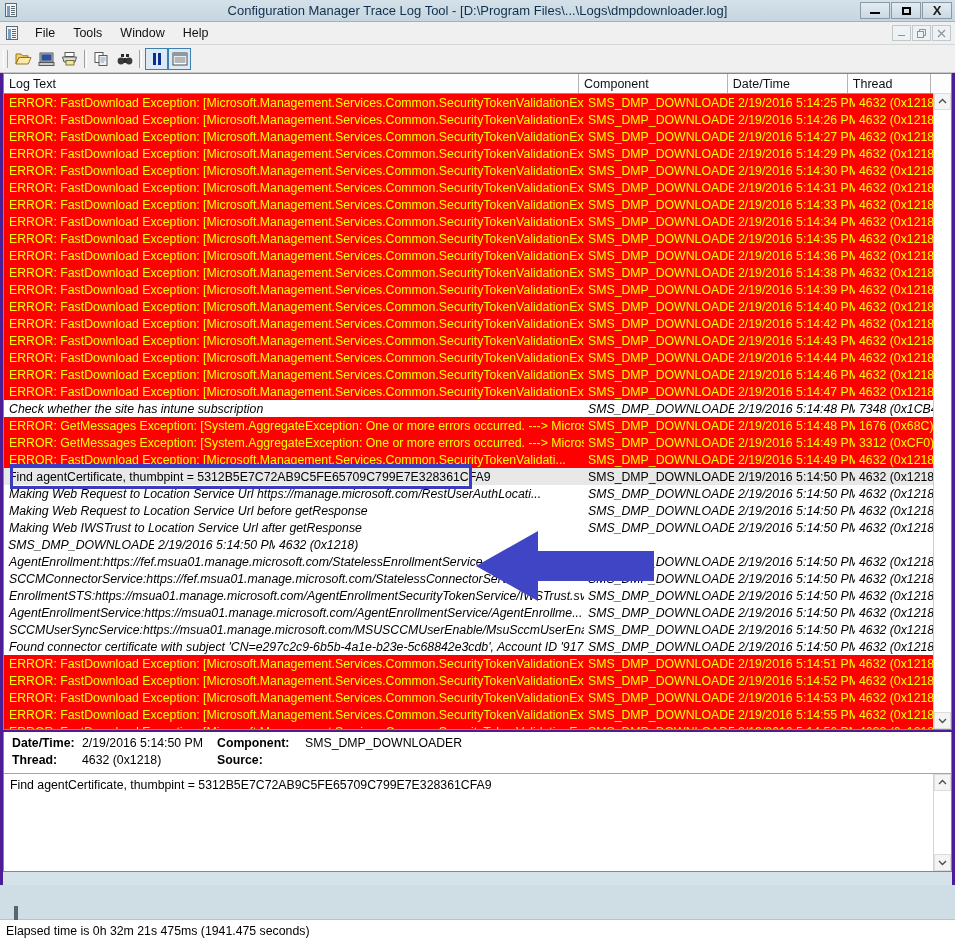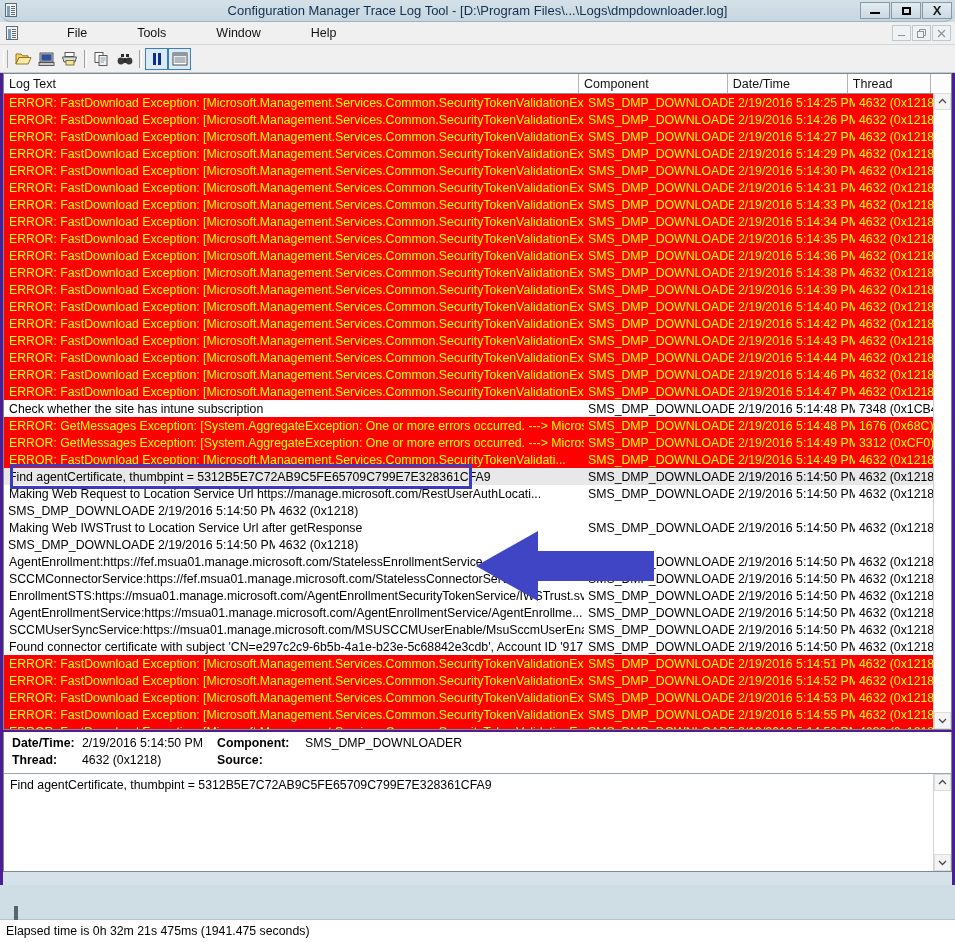--- a/index.html
+++ b/index.html
@@ -25,21 +25,20 @@
   }
 
   
   #titlebar {
     height: 21px;
     background: linear-gradient(to bottom, #d4e1e9 0%, #cddbe4 50%, #c6d6e0 100%);
     border-bottom: 1px solid #9fb3c0;
     display: flex; align-items: center;
     position: relative;
     flex: none;
-    border-radius: 11px;
   }
   #titlebar-icon {
     width: 16px; height: 16px;
     margin-left: 5px;
     position: relative;
     flex: none;
   }
   .doc-icon {
     width: 12px; height: 14px;
     background: #f5f5f5;
@@ -91,21 +90,20 @@
   .tb-btn .glyph-close { font-size: 13px; font-weight: bold; line-height: 1; }
 
   
   #menubar {
     height: 22px;
     background: #f0f0f0;
     border-bottom: 1px solid #d6d6d6;
     display: flex; align-items: center;
     flex: none;
     position: relative;
-    gap: 32px;
   }
   #menubar-icon {
     margin-left: 6px; margin-right: 6px;
     width: 14px; height: 15px;
     flex: none;
   }
   .menu-item {
     padding: 2px 9px;
     font-size: 12.5px;
     color: #111;
@@ -207,20 +205,21 @@
     box-sizing: border-box;
     white-space: nowrap;
   }
   .row.error {
     background: #ff0000;
     color: #ffff00;
   }
   .row.normal {
     background: #ffffff;
     color: #000000;
+    font-style: italic;
   }
   .row.selected {
     background: #e8e8e8;
     color: #000000;
   }
   .cell {
     overflow: hidden;
     white-space: nowrap;
     text-overflow: clip;
     box-sizing: border-box;
@@ -611,20 +610,21 @@
             <div class="cell cell-time">2/19/2016 5:14:50 PM</div>
             <div class="cell cell-thread">4632 (0x1218)</div>
           </div>
           <div class="row normal">
             <div class="cell cell-log">Making Web Request to Location Service Url https://manage.microsoft.com/RestUserAuthLocati...</div>
             <div class="cell cell-comp">SMS_DMP_DOWNLOADER</div>
             <div class="cell cell-time">2/19/2016 5:14:50 PM</div>
             <div class="cell cell-thread">4632 (0x1218)</div>
           </div>
           <div class="row normal">
+            <div class="cell cell-log">Making Web Request to Location Service Url before getResponse</div>
             <div class="cell cell-comp">SMS_DMP_DOWNLOADER</div>
             <div class="cell cell-time">2/19/2016 5:14:50 PM</div>
             <div class="cell cell-thread">4632 (0x1218)</div>
           </div>
           <div class="row normal">
             <div class="cell cell-log">Making Web IWSTrust to Location Service Url after getResponse</div>
             <div class="cell cell-comp">SMS_DMP_DOWNLOADER</div>
             <div class="cell cell-time">2/19/2016 5:14:50 PM</div>
             <div class="cell cell-thread">4632 (0x1218)</div>
           </div>

